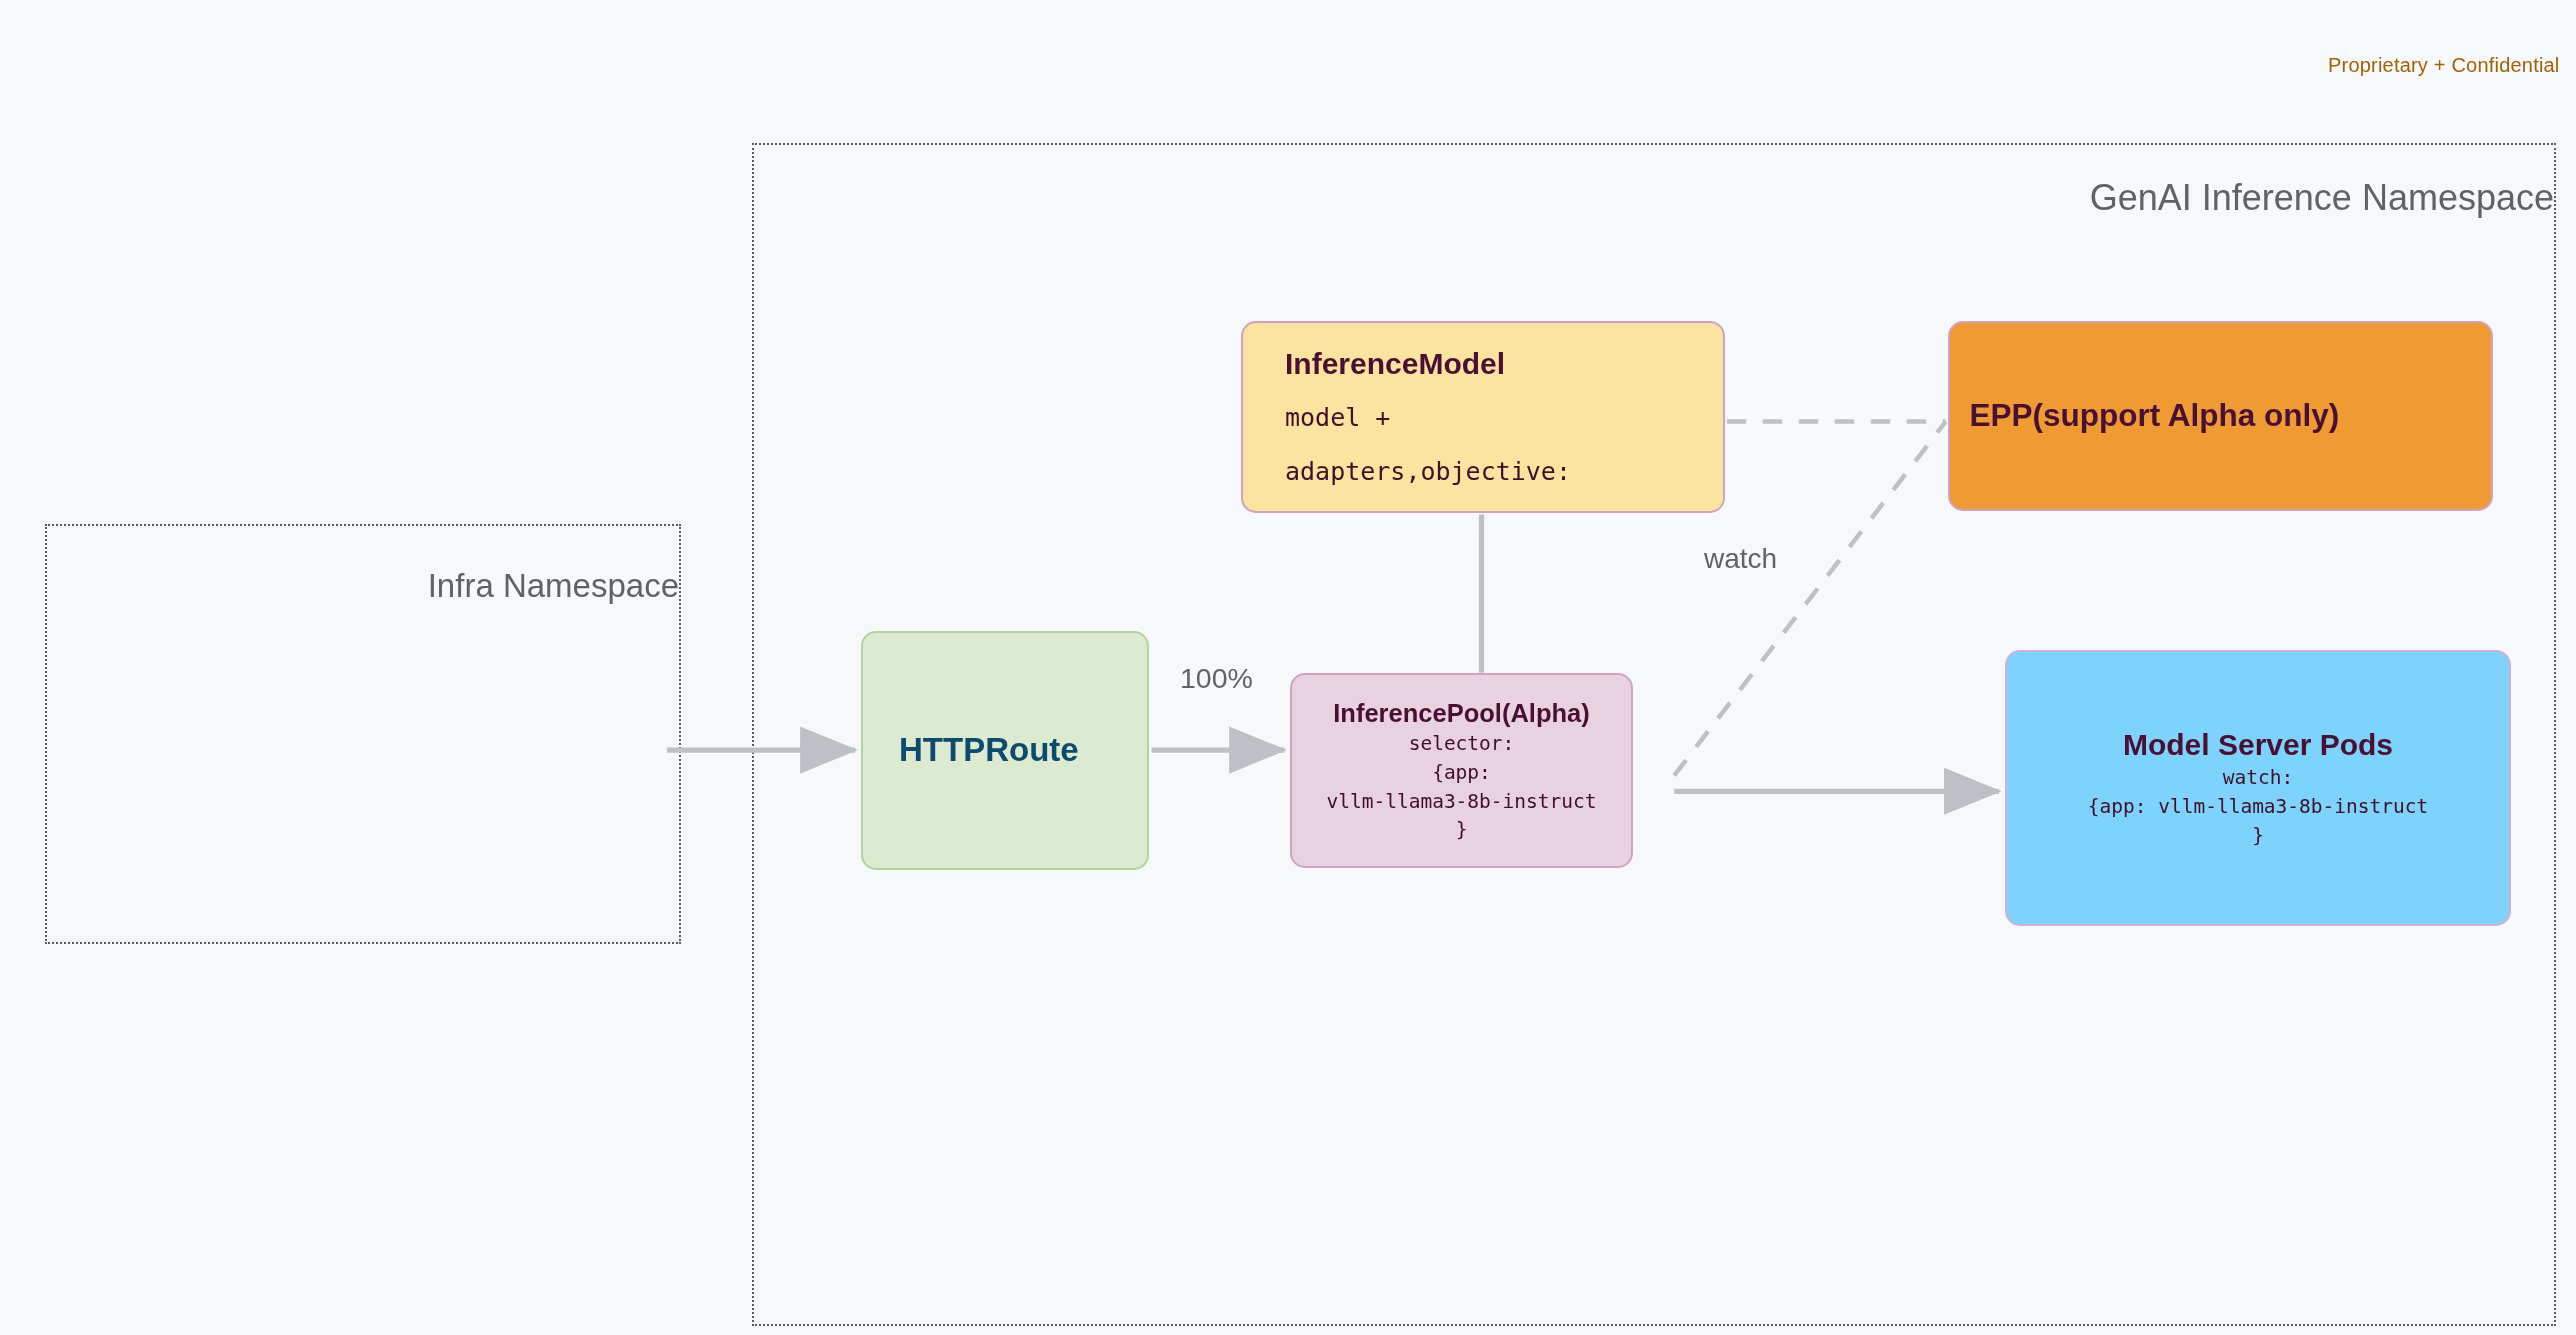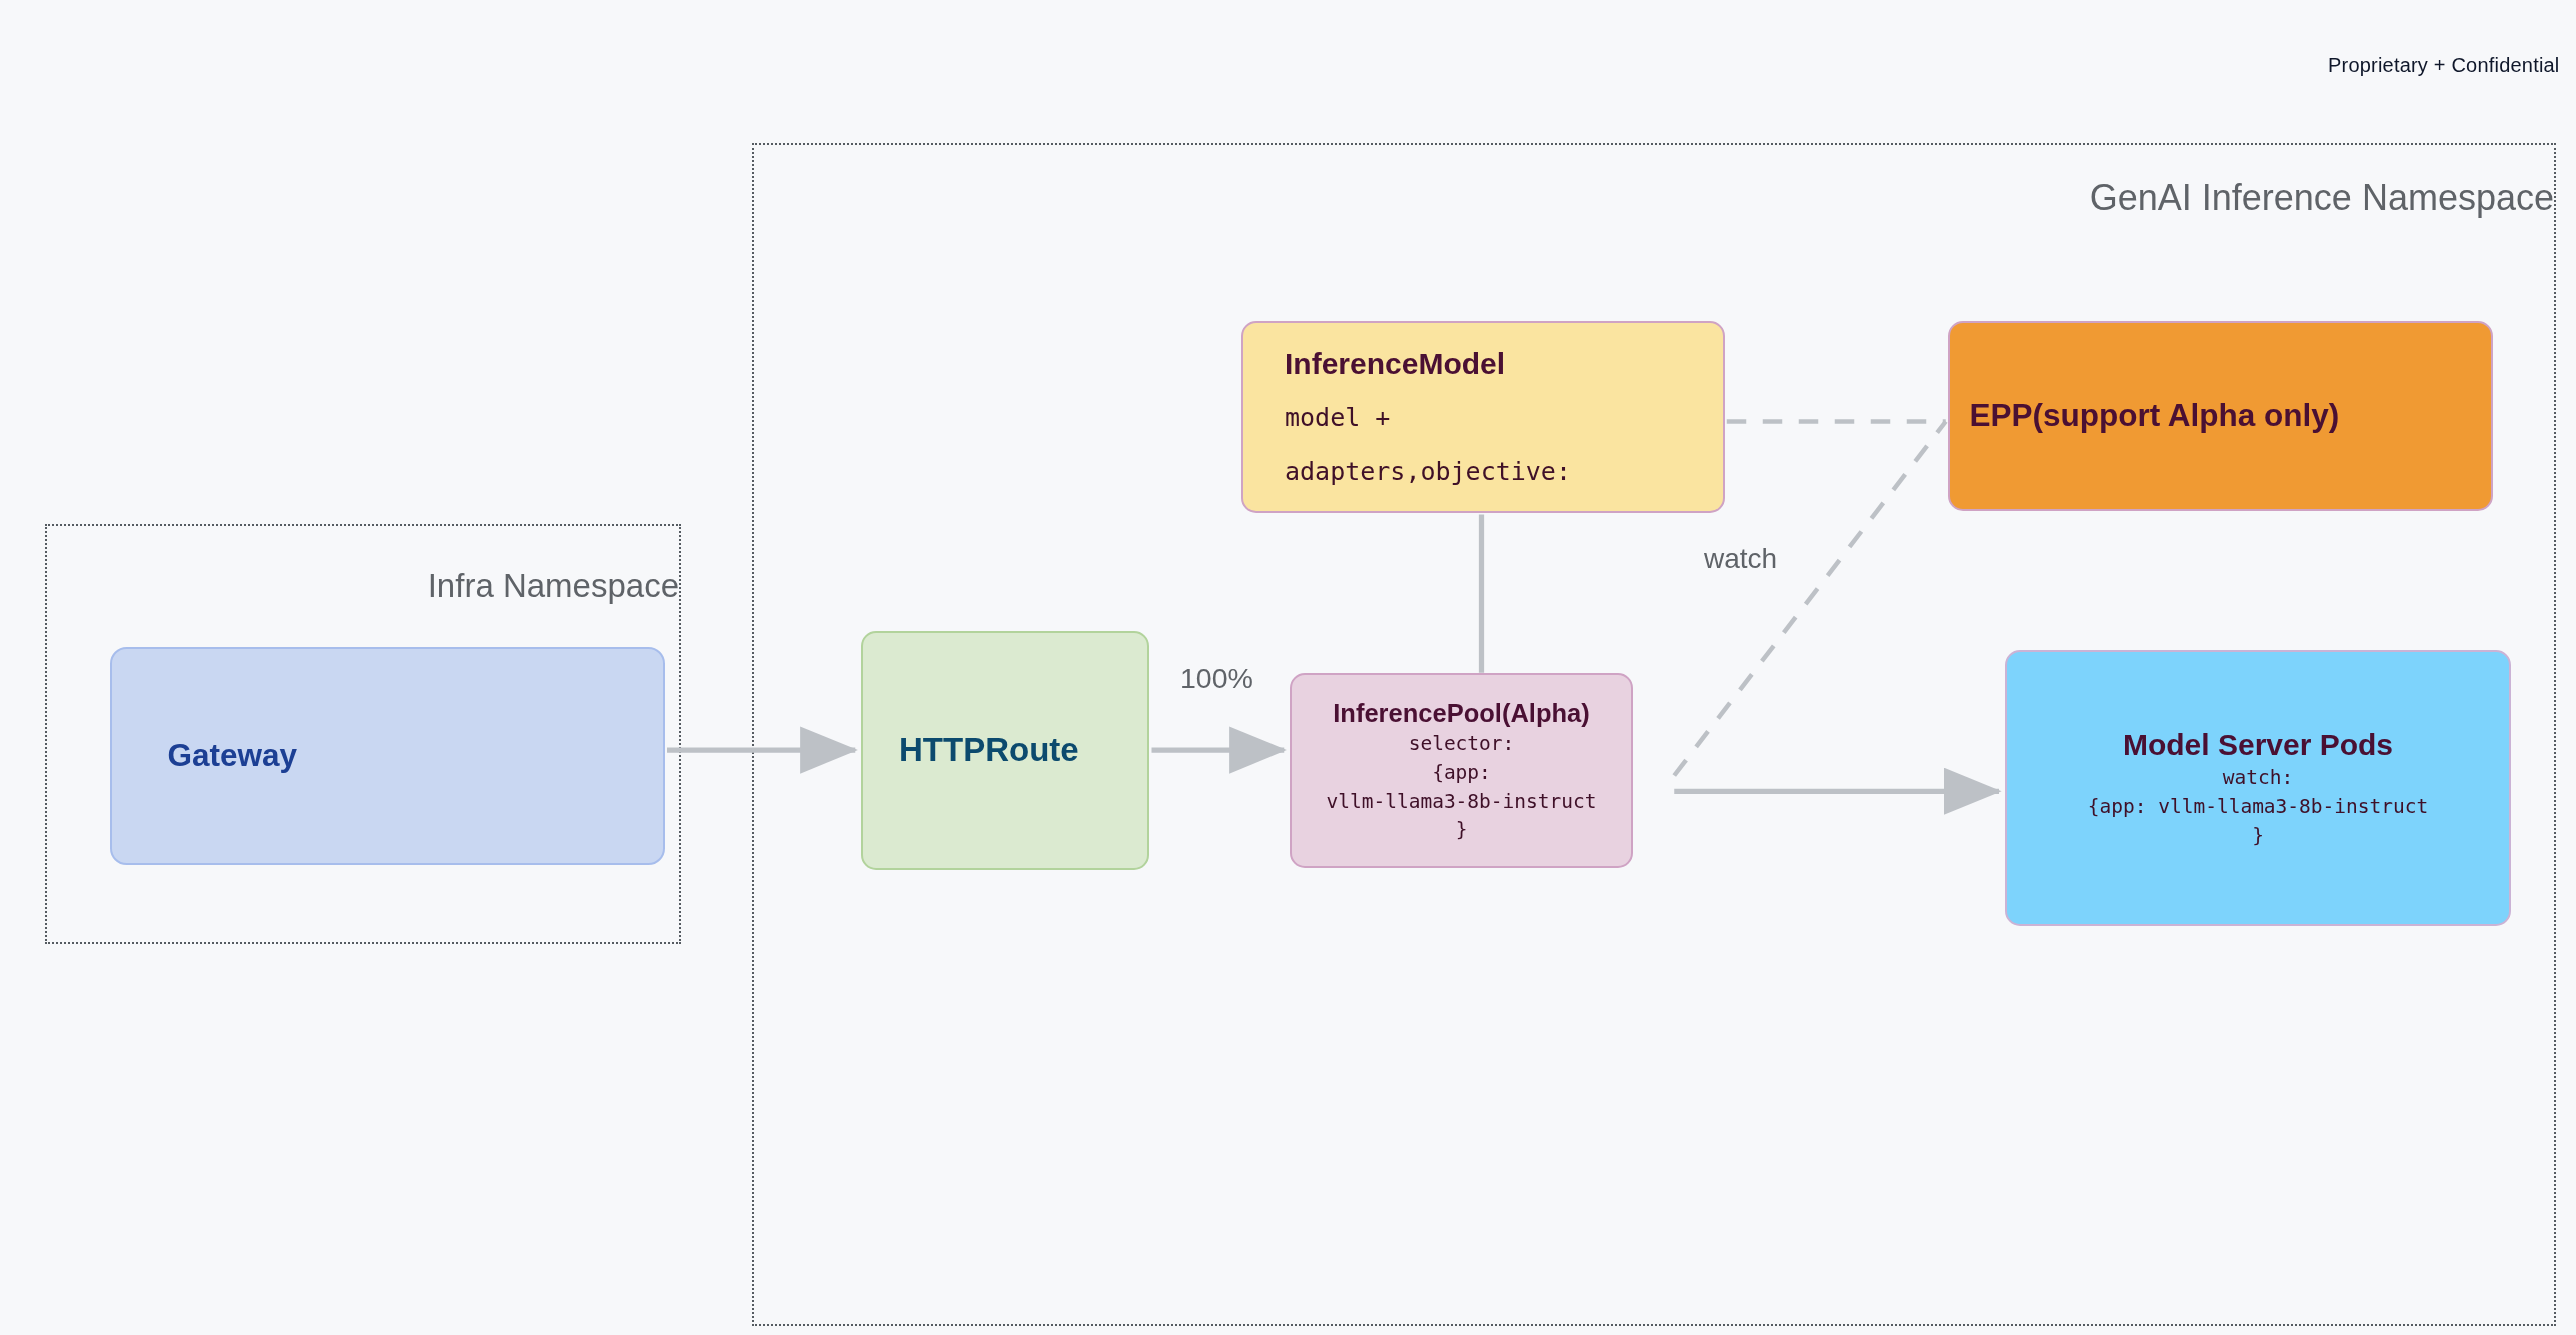--- a/index.html
+++ b/index.html
@@ -19,21 +19,21 @@
     background: #f7f8fa;
     overflow: hidden;
   }
 
   
   .watermark {
     position: absolute;
     right: 16.5px;
     top: 54px;
     font-size: 20px;
-    color: #0f172a;
+    color: #a16207;
     letter-spacing: 0.2px;
     white-space: nowrap;
   }
 
   
   .namespace {
     position: absolute;
     border: 2.3px dotted #555b61;
     box-sizing: border-box;
     background: transparent;
@@ -217,23 +217,20 @@
 
     <line x1="1975" y1="686" x2="1975" y2="897" stroke="#bdc1c6" stroke-width="7"></line>
 
     <line x1="2302" y1="562" x2="2594" y2="562" stroke="#bdc1c6" stroke-width="6" stroke-dasharray="26 22"></line>
 
     <line x1="2232" y1="1034" x2="2594" y2="562" stroke="#bdc1c6" stroke-width="6" stroke-dasharray="26 22"></line>
 
     <line x1="2232" y1="1055" x2="2665" y2="1055" stroke="#bdc1c6" stroke-width="7" marker-end="url(#arrowhead)"></line>
   </svg>
 
-  <div class="node n-gateway">
-    <div class="title">Gateway</div>
-  </div>
 
   <div class="node n-httproute">
     <div class="title">HTTPRoute</div>
   </div>
 
   <div class="node n-infmodel">
     <div class="title">InferenceModel</div>
     <div class="code">model +</div>
     <div class="code">adapters,objective:</div>
   </div>

